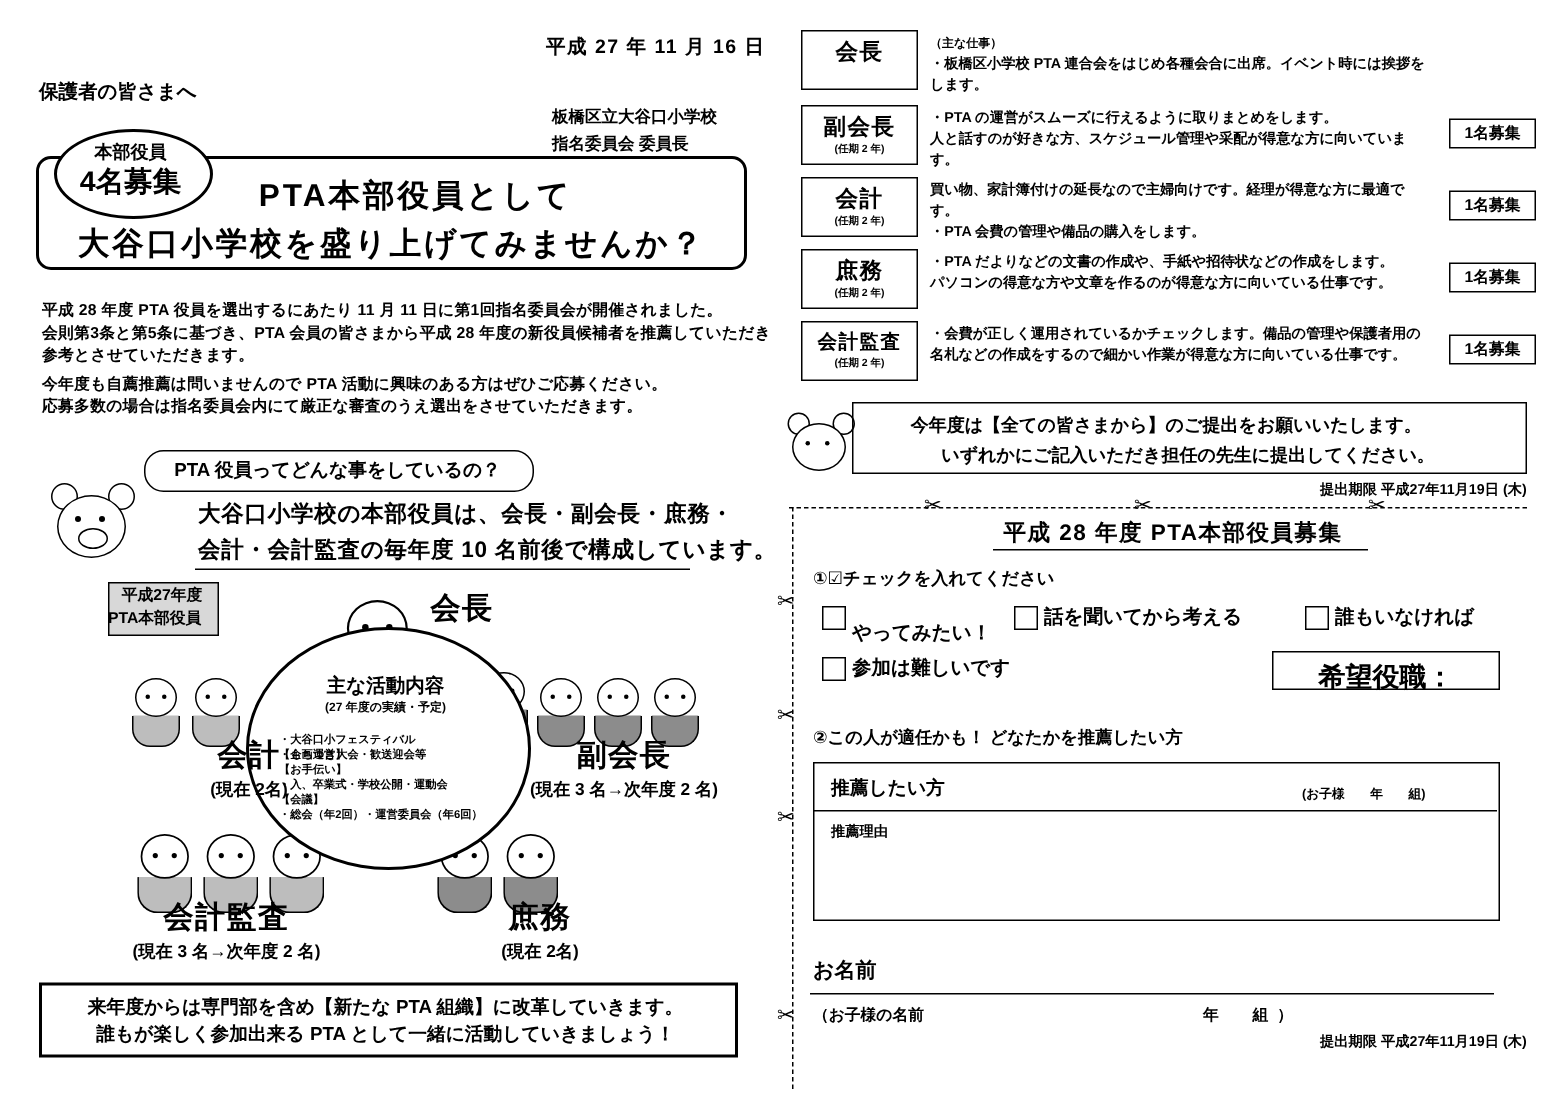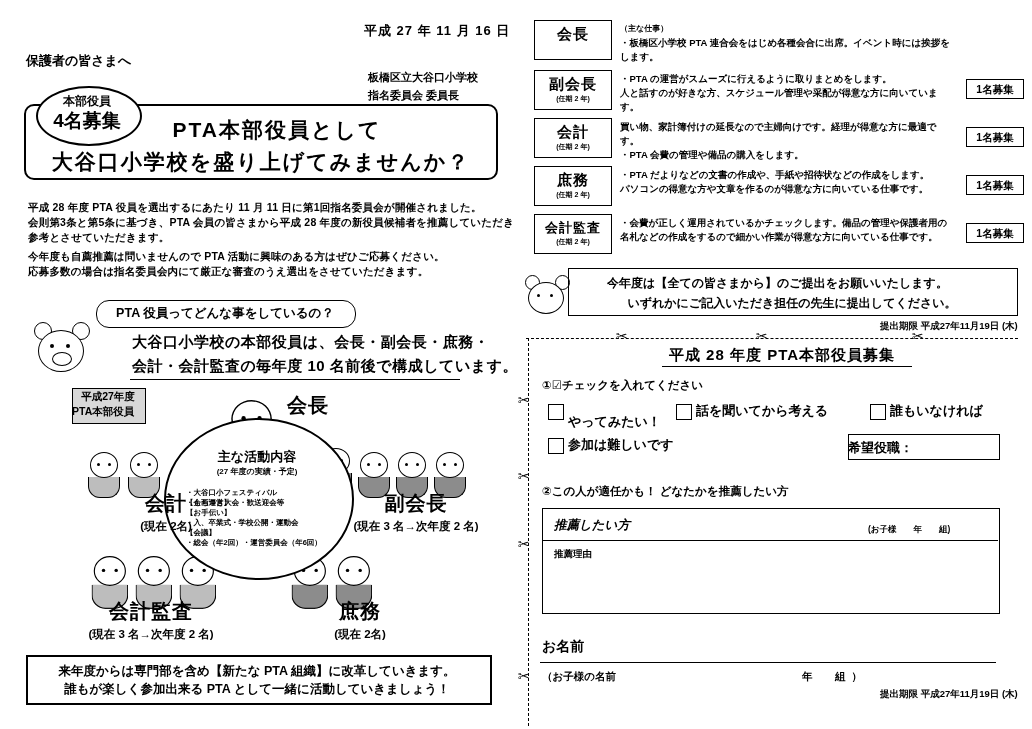--- a/index.html
+++ b/index.html
@@ -173,27 +173,27 @@
   #ck2{left:164px;top:404px;}
   #ck3{left:358px;top:404px;}
   #ck4{left:36px;top:438px;}
   .chk-label{position:absolute;font-size:13px;font-weight:bold;}
   #cl1{left:56px;top:402px;margin-top:11px;}
   #cl2{left:184px;top:402px;}
   #cl3{left:378px;top:402px;}
   #cl4{left:56px;top:436px;}
 
   .wish-box{position:absolute;left:336px;top:434px;width:150px;height:24px;border:1.4px solid #000;}
-  #wish{left:336px;top:439px;width:152px;text-align:left;font-size:13px;font-weight:bold;}
+  #wish{left:336px;top:439px;width:152px;text-align:center;font-size:18px;font-weight:bold;}
 
   #q2{left:30px;top:484px;font-size:11.5px;font-weight:bold;}
 
   .rec-box{position:absolute;left:30px;top:508px;width:456px;height:104px;border:1.4px solid #000;}
   .rec-div{position:absolute;left:30px;top:540px;width:456px;height:0;border-top:1.4px solid #000;}
-  #rec-label{left:42px;top:517px;font-size:12.5px;font-weight:bold;font-style:italic;}
+  #rec-label{left:42px;top:517px;font-size:12.5px;font-weight:bold;}
   #rec-child{left:356px;top:524px;font-size:8.5px;font-weight:bold;}
   #rec-reason{left:42px;top:548px;font-size:9.5px;font-weight:bold;}
 
   #name-label{left:30px;top:638px;font-size:14px;font-weight:bold;}
   .name-ul{position:absolute;left:28px;top:662px;width:456px;height:0;border-top:1.4px solid #000;}
   #child-name{left:30px;top:670px;font-size:10.5px;font-weight:bold;}
   #child-grade{left:290px;top:670px;font-size:10.5px;font-weight:bold;letter-spacing:6px;}
   #deadline2{left:368px;top:688px;font-size:9.5px;font-weight:bold;}
 </style>
 </head>

